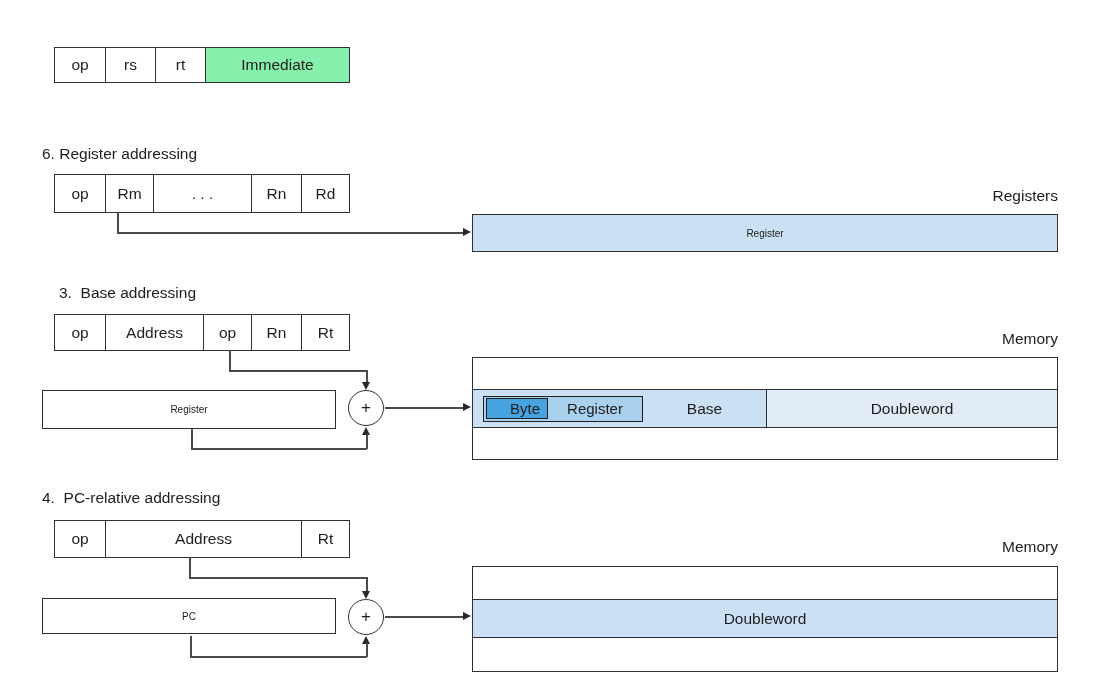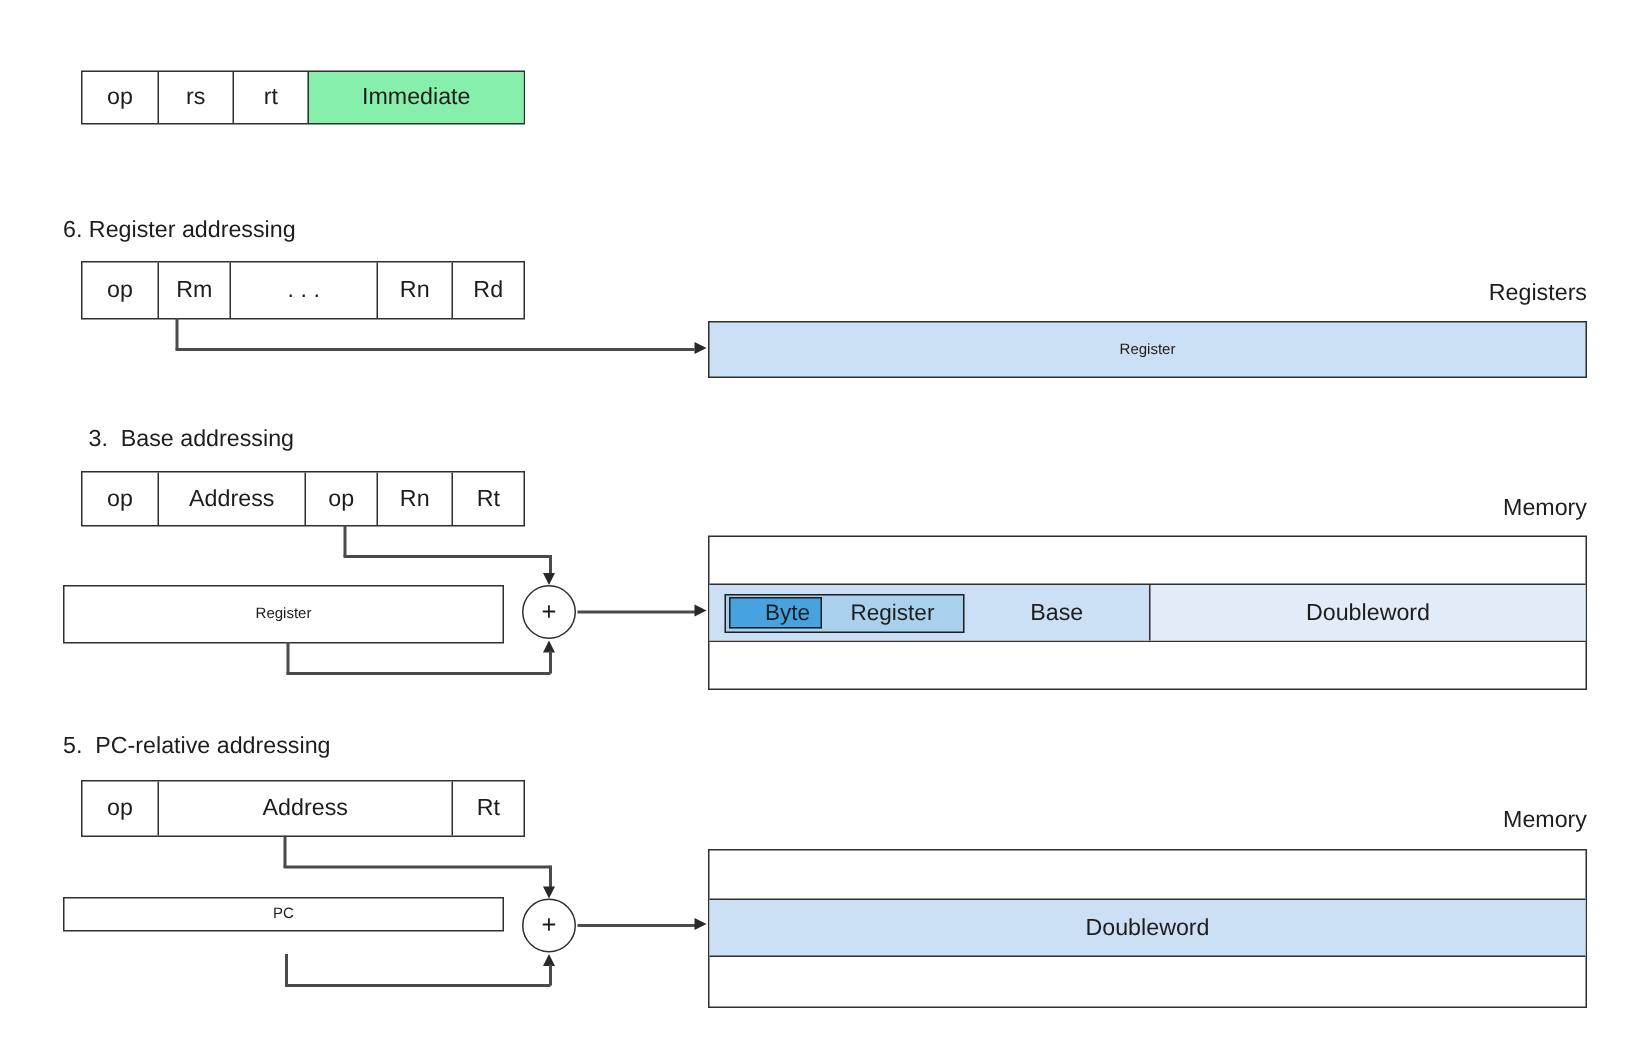--- a/index.html
+++ b/index.html
@@ -110,33 +110,33 @@
           <div class="byte-box">Byte</div>
           <div class="half-lbl">Register</div>
         </div>
         <div class="word-lbl">Base</div>
       </div>
       <div class="mem3-right">Doubleword</div>
     </div>
     <div class="mem-row" style="flex:1;"></div>
   </div>
 
-  <div class="sec-title" style="left:42px; top:489px;">5.  PC-relative addressing</div>
+  <div class="sec-title" style="left:42px; top:489px;">4.  PC-relative addressing</div>
   <div class="irow" style="left:42px; top:520px; width:296px; height:38px;">
     <div class="cell" style="width:50px;">op</div>
     <div class="cell" style="width:196px;">Address</div>
     <div class="cell" style="flex:1;">Rt</div>
   </div>
 
   <div class="line vline" style="left:189px; top:557px; height:21px;"></div>
   <div class="line hline" style="left:189px; top:577px; width:178px;"></div>
   <div class="line vline" style="left:366px; top:577px; height:15px;"></div>
   <div class="arrow-d" style="left:362px; top:591px;"></div>
 
-  <div class="bigbox" style="left:42px; top:598px; width:294px; height:23px;">PC</div>
+  <div class="bigbox" style="left:42px; top:598px; width:294px; height:36px;">PC</div>
 
   <div class="line vline" style="left:190px; top:636px; height:21px;"></div>
   <div class="line hline" style="left:190px; top:656px; width:177px;"></div>
   <div class="arrow-u" style="left:362px; top:636px;"></div>
   <div class="line vline" style="left:366px; top:643px; height:14px;"></div>
 
   <div class="plus-circle" style="left:348px; top:599px;">+</div>
 
   <div class="line hline" style="left:385px; top:616px; width:80px;"></div>
   <div class="arrow-r" style="left:463px; top:612px;"></div>

